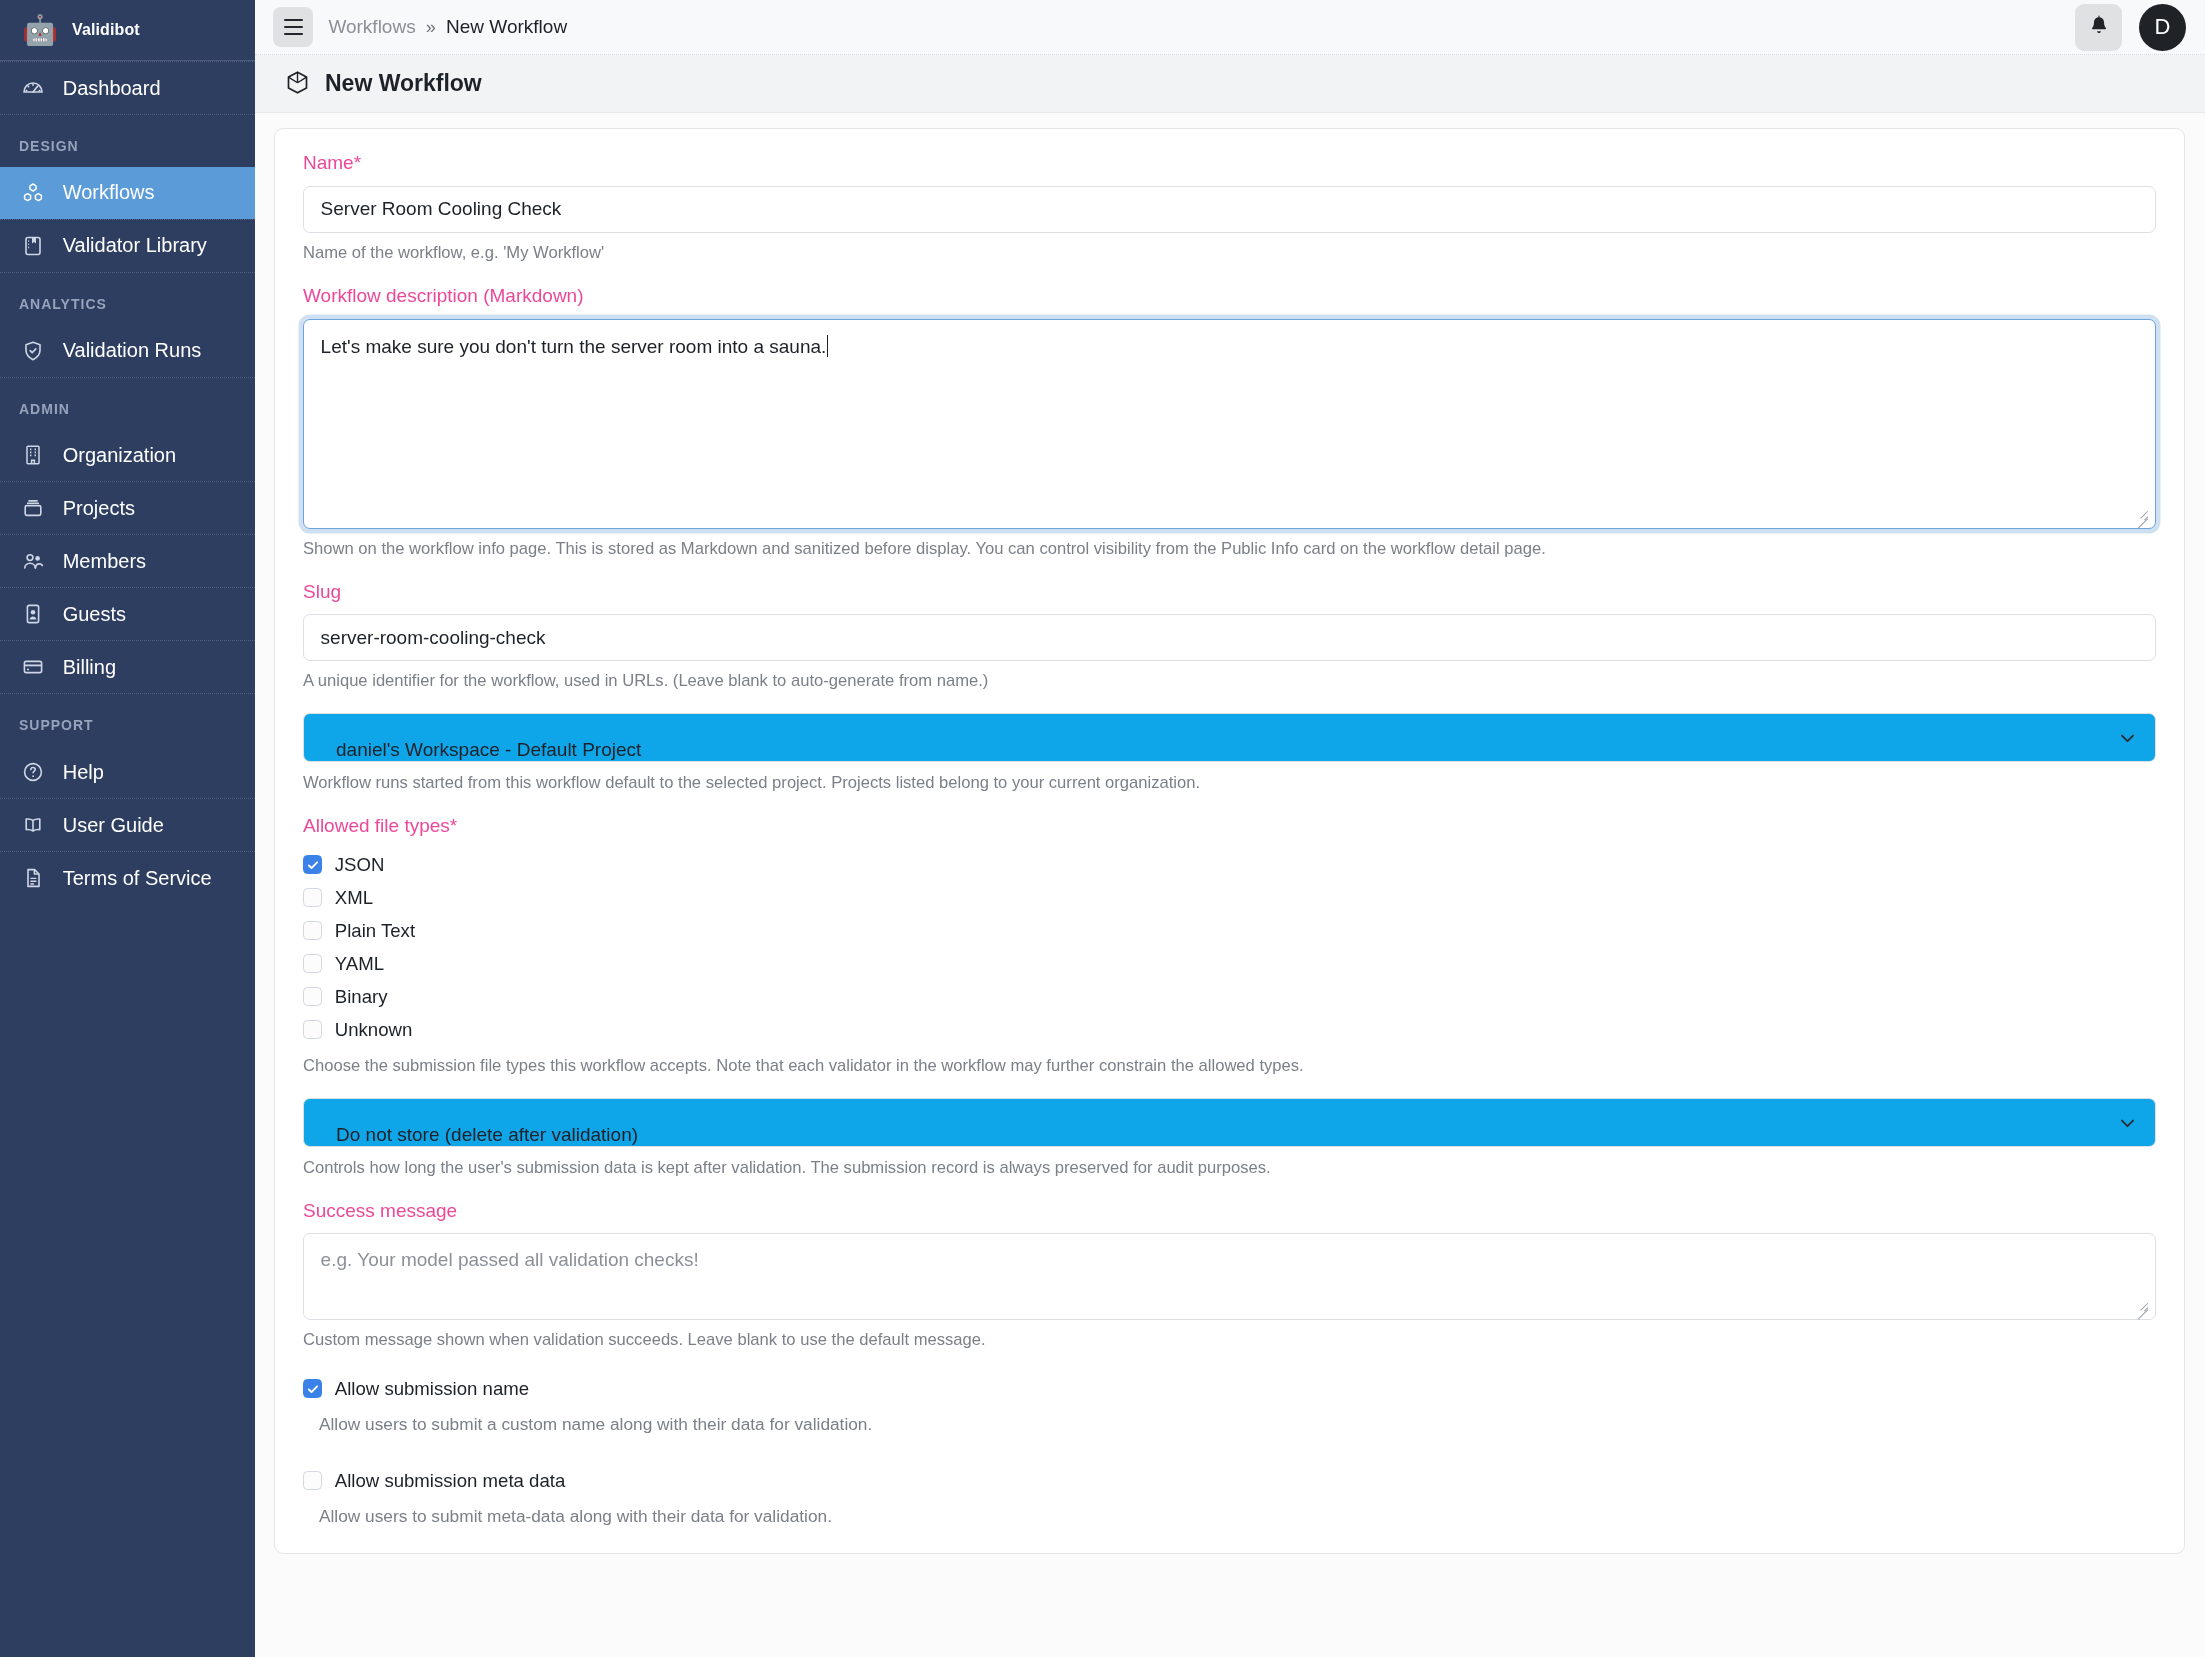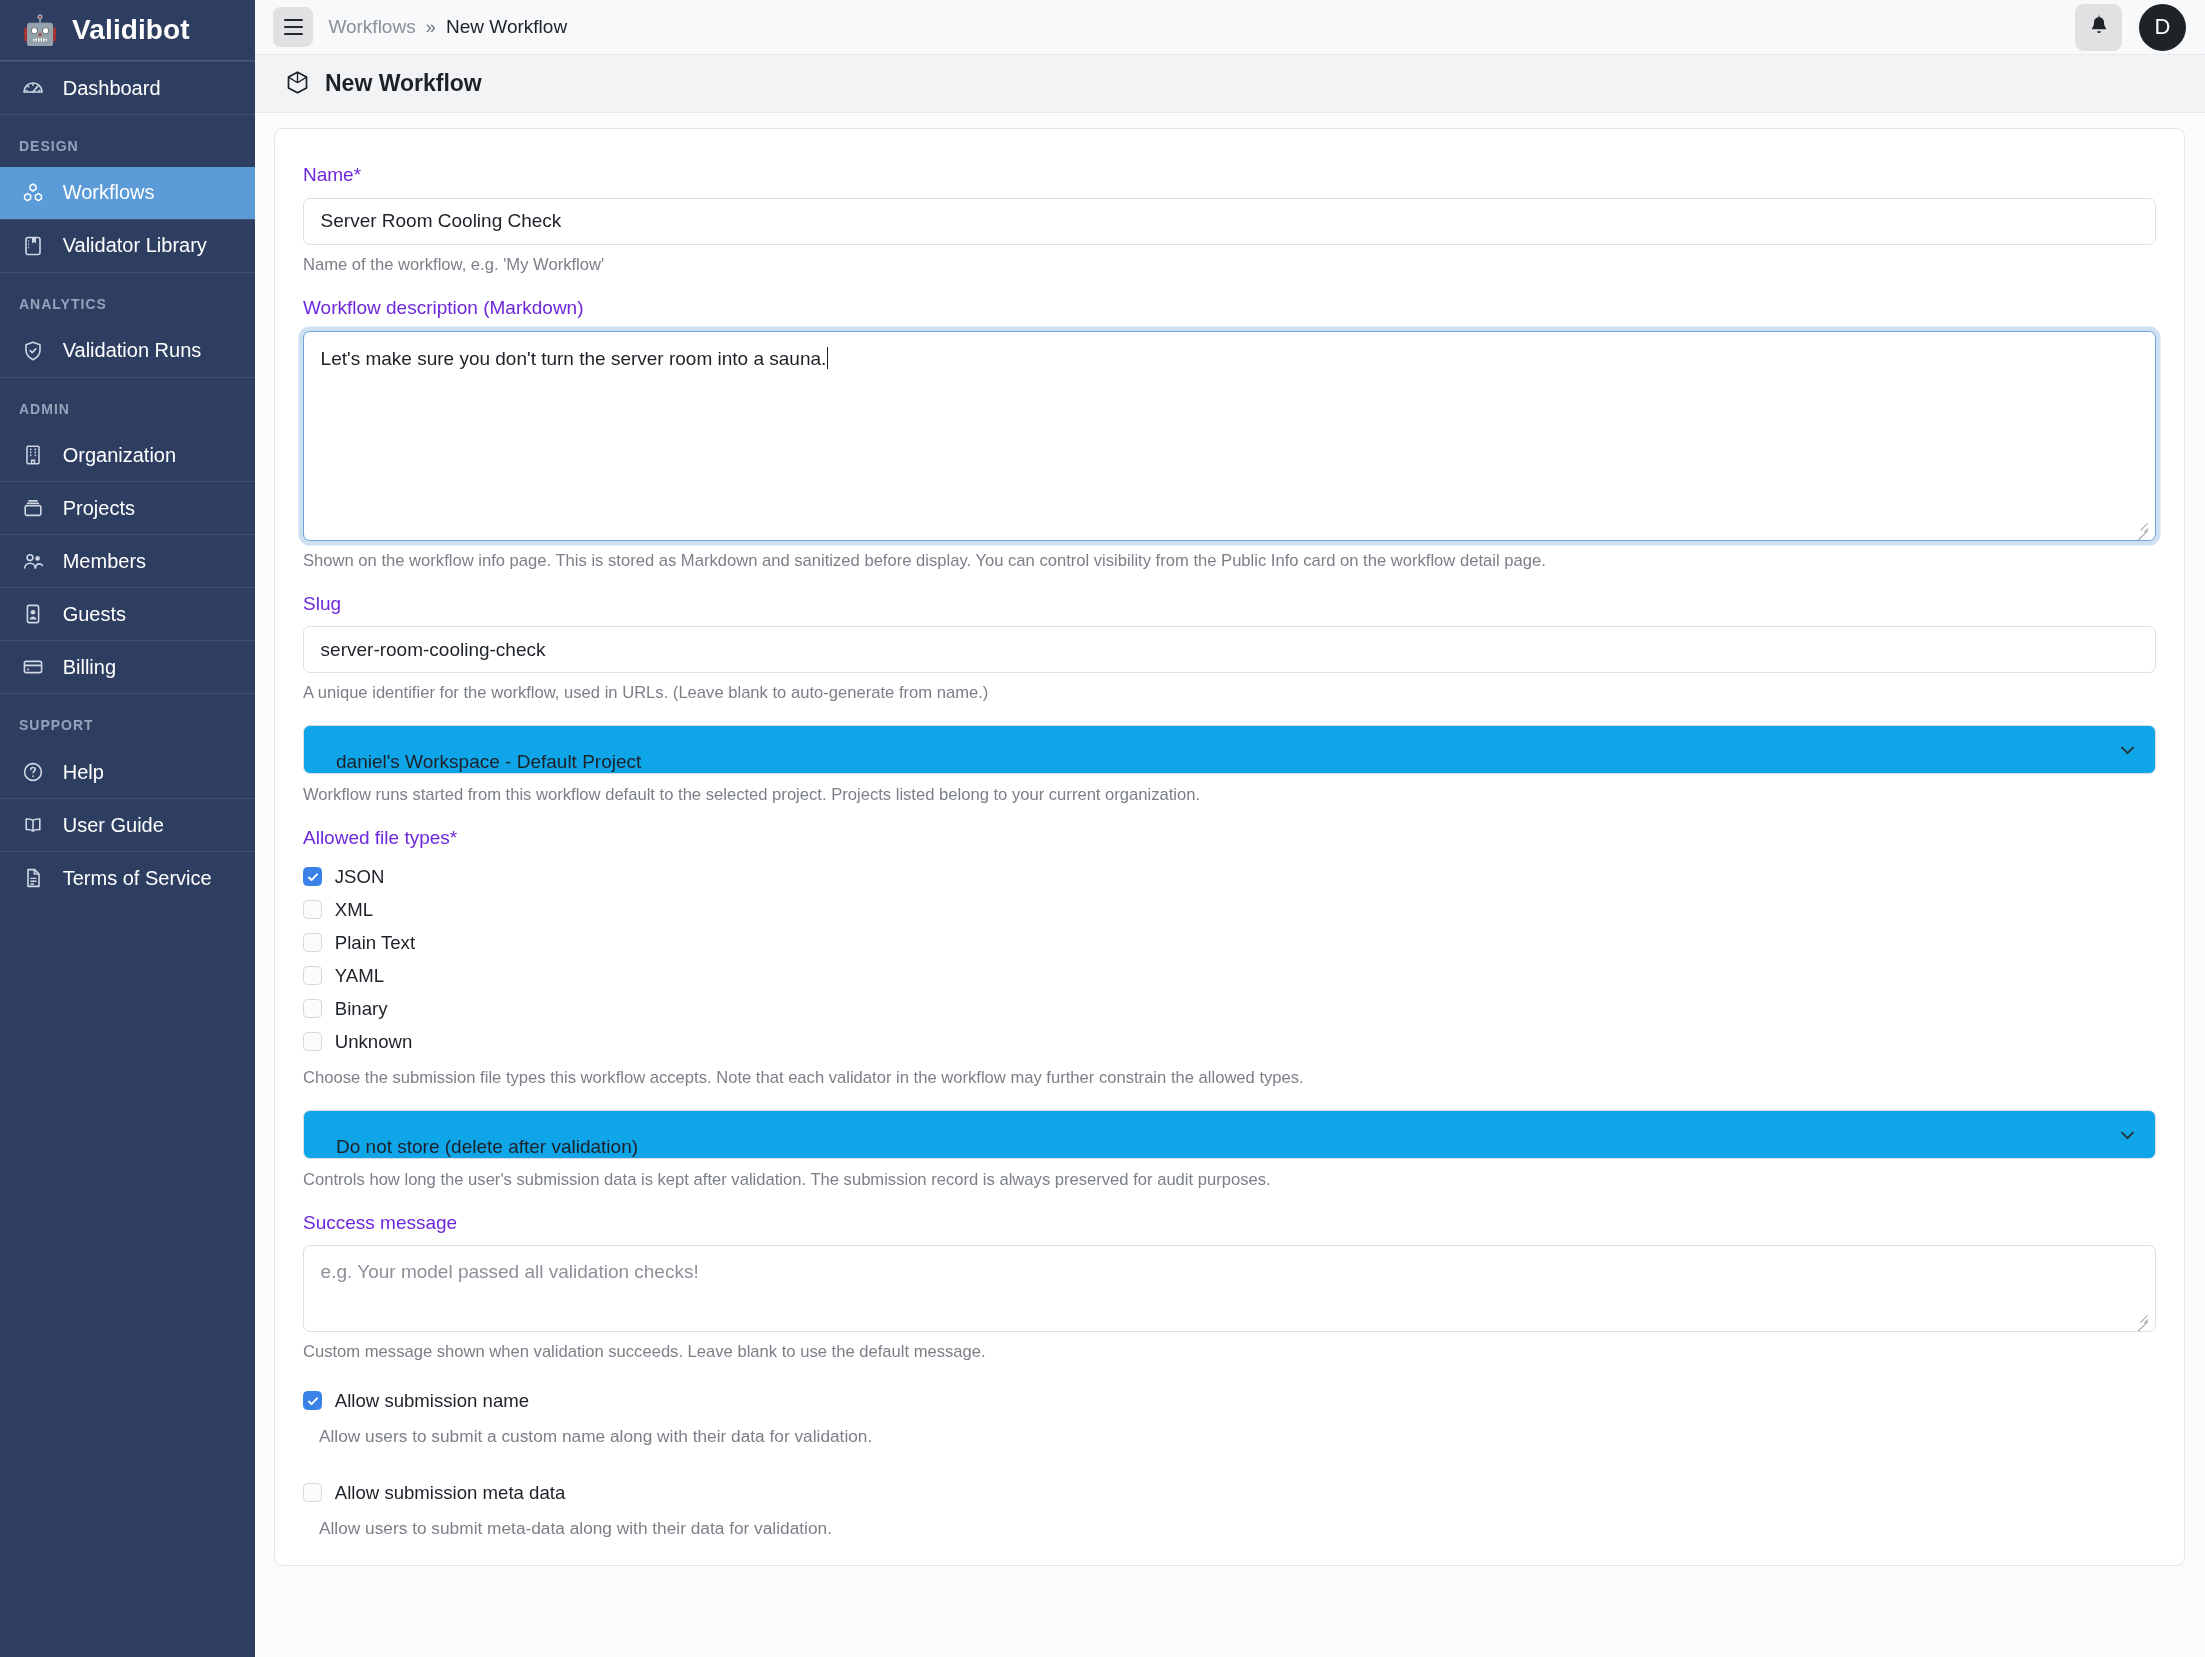--- a/index.html
+++ b/index.html
@@ -17,21 +17,21 @@
     background: #2e3e61;
     display: flex; flex-direction: column;
     position: relative;
   }
   .brand {
     height: 61px; display: flex; align-items: center;
     padding-left: 22px; gap: 14px;
     border-bottom: 1.3px solid #4a587a;
   }
   .brand-logo { font-size: 29px; line-height: 1; filter: grayscale(0.25); }
-  .brand-name { color: #ffffff; font-size: 28px; font-weight: 700; letter-spacing: 0.1px; }
+  .brand-name { color: #ffffff; font-size: 16px; font-weight: 700; letter-spacing: 0.1px; }
 
   .nav-sep { height: 0; border-top: 1.3px dotted rgba(255,255,255,0.17); }
 
   .nav-item {
     display: flex; align-items: center; gap: 16.6px;
     height: 52px; padding-left: 20.5px;
     color: #ffffff; font-size: 20px;
     cursor: pointer; position: relative;
   }
   .nav-item.active { background: #5b9bd8; }
@@ -88,21 +88,21 @@
 
   #content { flex: 1 1 auto; background: #fbfbfc; padding: 15.4px 20.5px 0 19px; overflow: hidden; }
   .card {
     background: #ffffff;
     border: 0.6px solid #e3e5e9;
     border-radius: 9px;
     padding: 23px 28px 25.6px 28px;
   }
 
   .field { margin-bottom: 5.1px; }
-  .flabel { font-size: 19px; color: #6d28d9; margin-bottom: 11.5px; display:block;margin-top:12px; }
+  .flabel { font-size: 19px; color: #ec4899; margin-bottom: 11.5px; display:block; }
   .fhelp { font-size: 16.6px; color: #7b7f88; margin: 10.2px 0 22px 0; }
 
   .txt-input {
     width: 100%; height: 47px;
     border: 0.6px solid #dcdfe4; border-radius: 7px;
     background: #fff; font-size: 19px; color: #1d2128;
     padding: 0 16.6px; font-family: "Liberation Sans", sans-serif;
     outline: none;
   }
 

